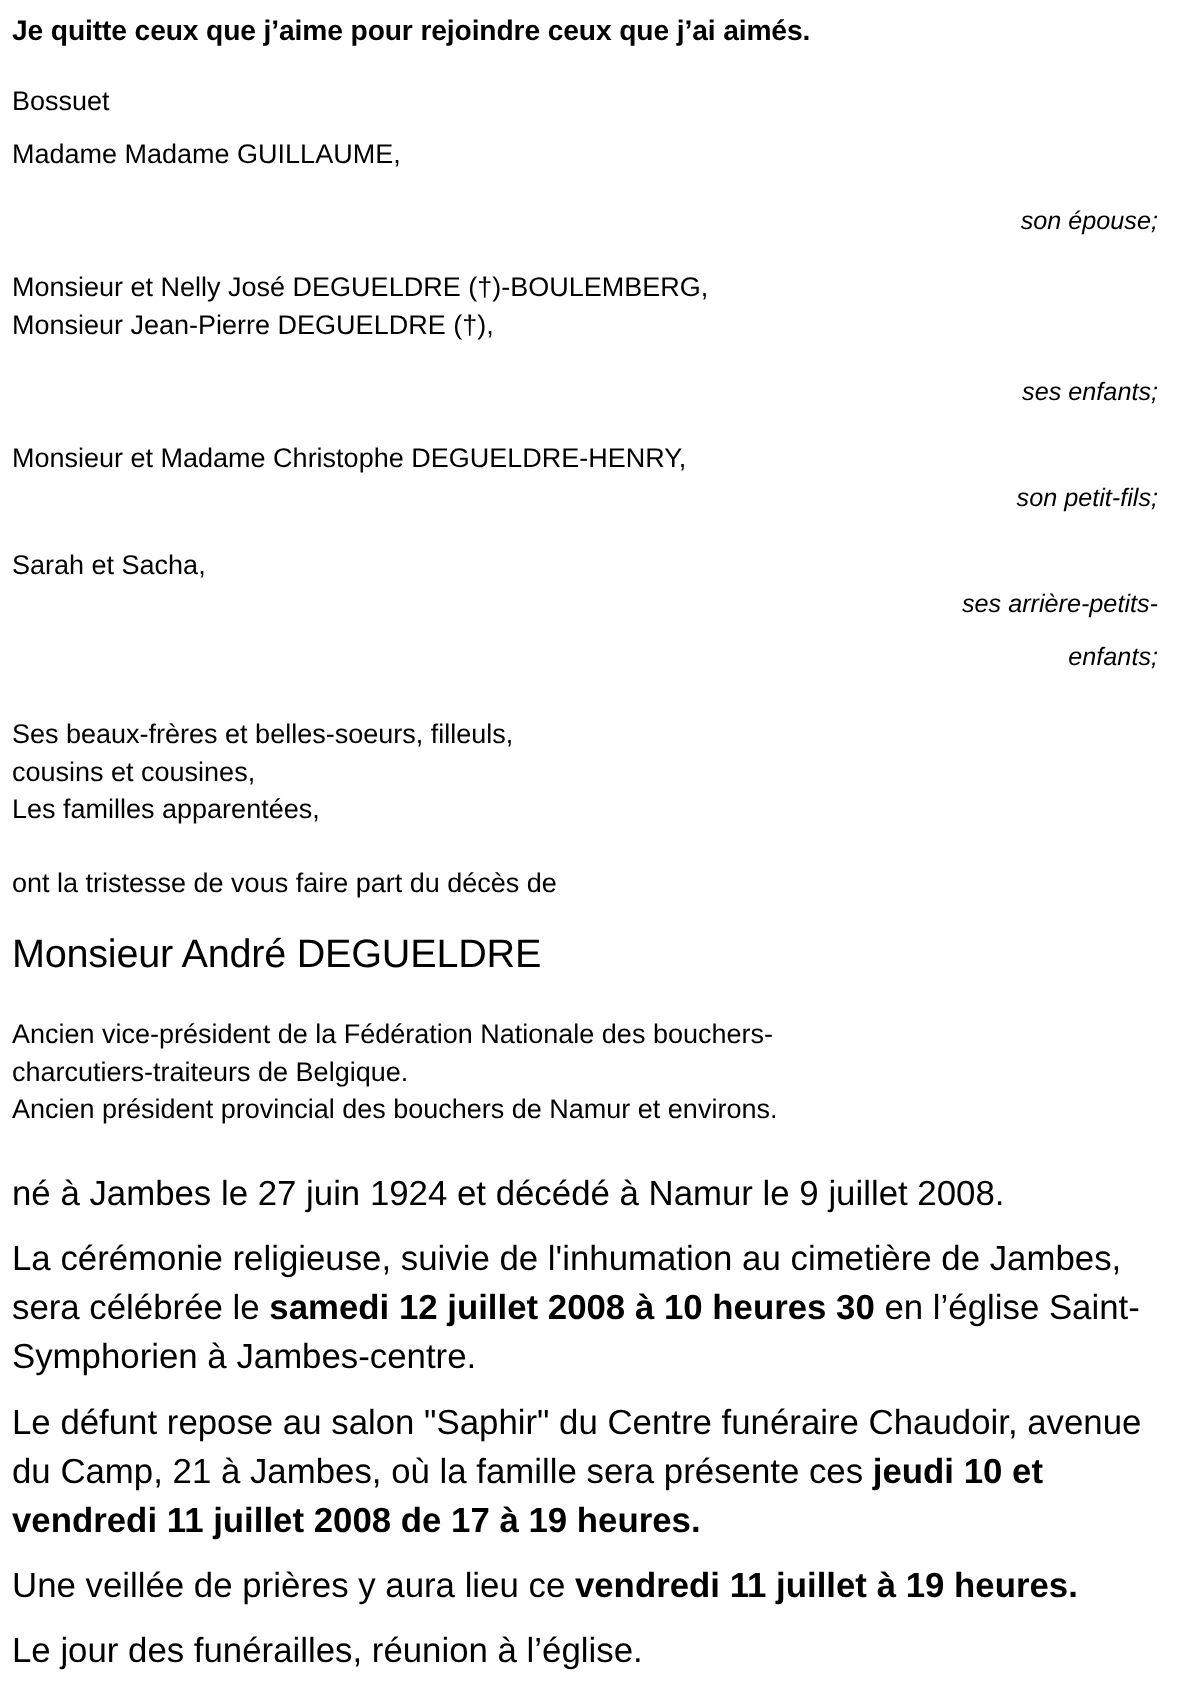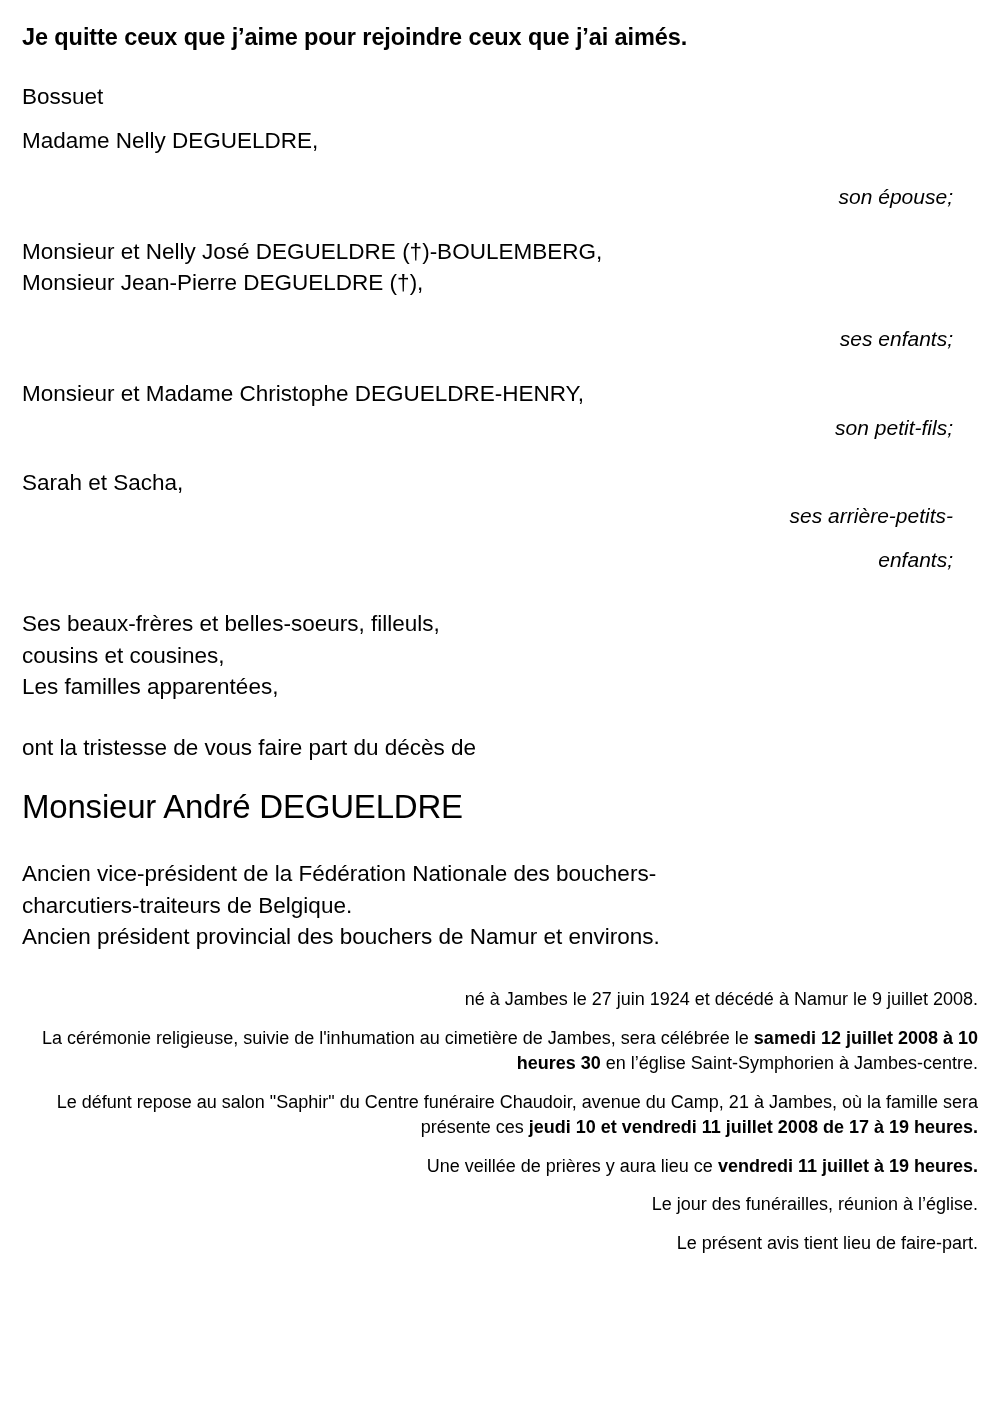--- a/index.html
+++ b/index.html
@@ -11,21 +11,21 @@
     width: 1000px;
     height: 1418px;
     font-family: "Liberation Sans", sans-serif;
     color: #000000;
     -webkit-font-smoothing: antialiased;
   }
   .page {
     position: relative;
     width: 1000px;
     height: 1418px;
-    padding: 12px;
+    padding: 0;
     box-sizing: border-box;
     overflow: hidden;
   }
   .inner {
     padding: 11px 10px 0 10px;
   }
 
   .quote {
     font-size: 23.5px;
     font-weight: bold;
@@ -63,40 +63,39 @@
 
   .name-heading {
     font-size: 33px;
     font-weight: normal;
     line-height: 1.1;
     letter-spacing: -0.2px;
     margin: 0;
   }
 
   .para {
-    font-size: 18px;
+    font-size: 29px;
     line-height: 1.42;
     margin: 0;
-    text-align: right;
   }
   .para b { font-weight: bold; }
 </style>
 </head>
 <body>
 
 <div class="page">
   <div class="inner">
 
     <div class="quote">Je quitte ceux que j’aime pour rejoindre ceux que j’ai aimés.</div>
 
     <div class="body-line">Bossuet</div>
 
     <div class="gap-md"></div>
 
-    <div class="body-line">Madame Nelly DEGUELDRE,</div>
+    <div class="body-line">Madame Madame GUILLAUME,</div>
     <div class="gap-sm"></div>
     <div class="rel-row">son épouse;</div>
 
     <div class="gap-sm"></div>
 
     <div class="tight-block">
       <div class="body-line">Monsieur et Nelly José DEGUELDRE (†)-BOULEMBERG,</div>
       <div class="body-line">Monsieur Jean-Pierre DEGUELDRE (†),</div>
     </div>
     <div class="gap-sm"></div>

